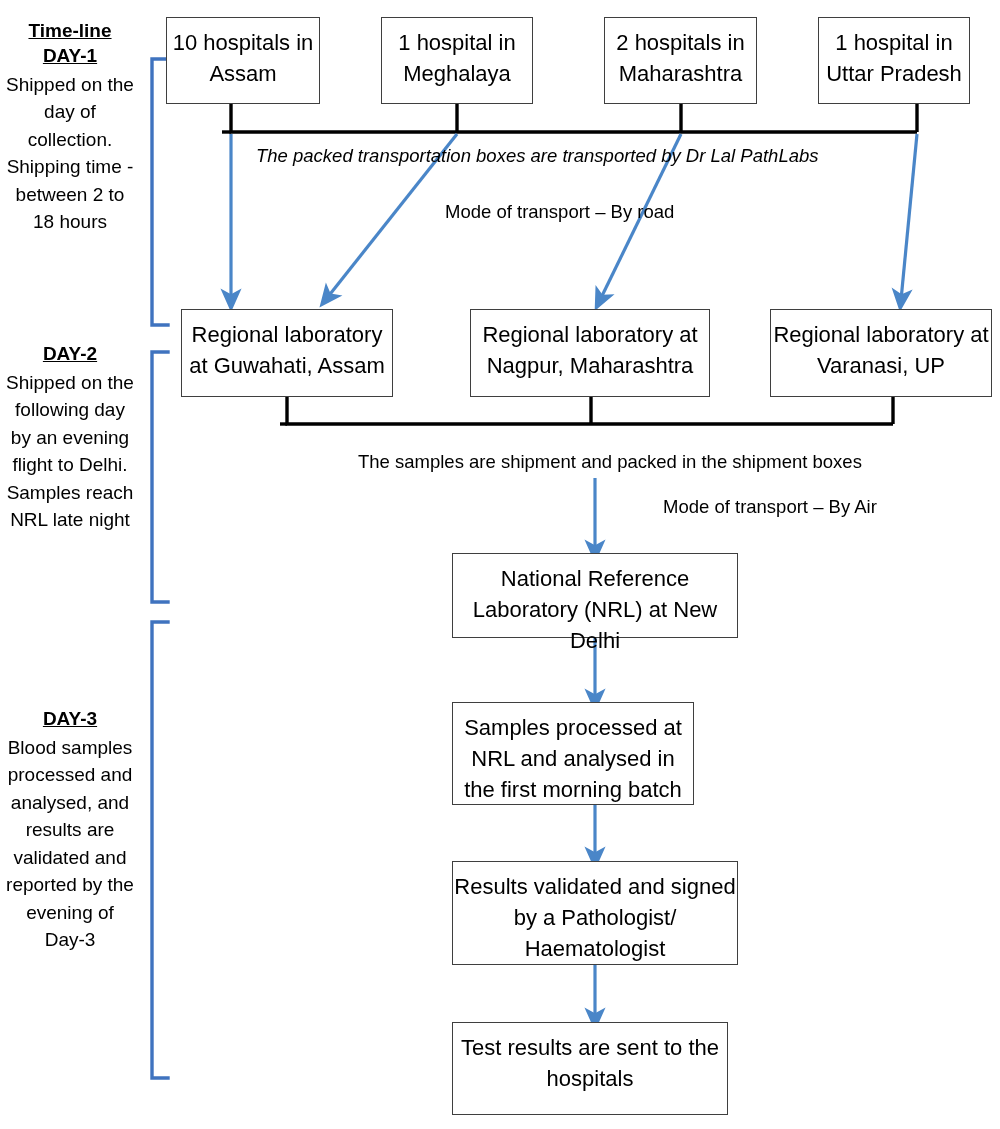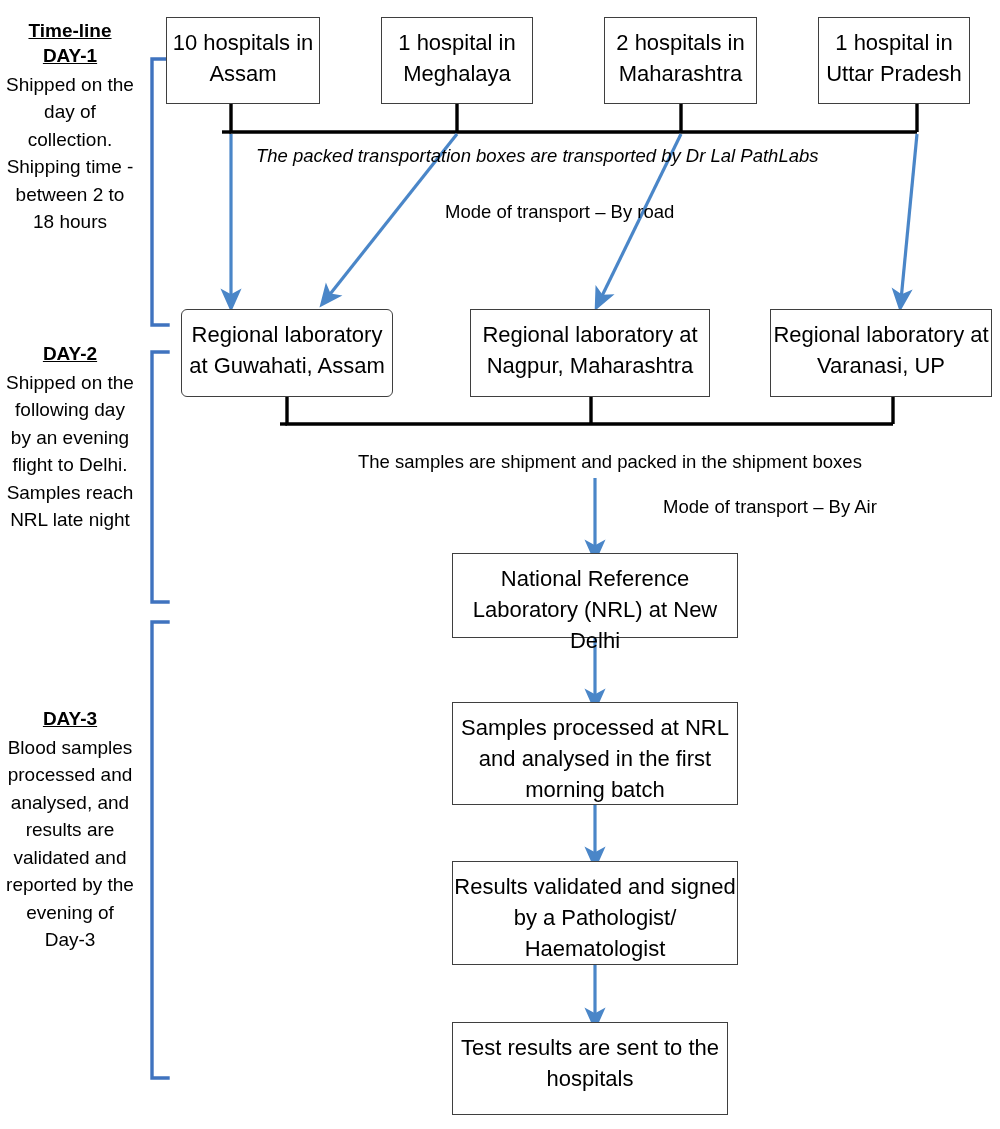--- a/index.html
+++ b/index.html
@@ -168,37 +168,37 @@
   <div class="node" style="left:604px; top:17px; width:153px; height:87px;">
     <span>2 hospitals in Maharashtra</span>
   </div>
   <div class="node" style="left:818px; top:17px; width:152px; height:87px;">
     <span>1 hospital in Uttar Pradesh</span>
   </div>
 
   <div class="flabel" style="left:256px; top:144px;font-style:italic;">The packed transportation boxes are transported by Dr Lal PathLabs</div>
   <div class="flabel" style="left:433px; top:200px;margin-left:12px;">Mode of transport – By road</div>
 
-  <div class="node" style="left:181px; top:309px; width:212px; height:88px;border-radius:6px;">
+  <div class="node" style="left:181px; top:309px; width:212px; height:88px;">
     <span>Regional laboratory at Guwahati, Assam</span>
   </div>
   <div class="node" style="left:470px; top:309px; width:240px; height:88px;">
     <span>Regional laboratory at Nagpur, Maharashtra</span>
   </div>
   <div class="node" style="left:770px; top:309px; width:222px; height:88px;">
     <span>Regional laboratory at Varanasi, UP</span>
   </div>
 
   <div class="flabel" style="left:358px; top:450px;">The samples are shipment and packed in the shipment boxes</div>
   <div class="flabel" style="left:663px; top:495px;">Mode of transport – By Air</div>
 
   <div class="node" style="left:452px; top:553px; width:286px; height:85px;">
     <span>National Reference Laboratory (NRL) at New Delhi</span>
   </div>
-  <div class="node" style="left:452px; top:702px; width:286px; height:103px;">
+  <div class="node" style="left:452px; top:702px; width:242px; height:103px;">
     <span>Samples processed at NRL and analysed in the first morning batch</span>
   </div>
   <div class="node" style="left:452px; top:861px; width:286px; height:104px;">
     <span>Results validated and signed by a Pathologist/ Haematologist</span>
   </div>
   <div class="node" style="left:452px; top:1022px; width:276px; height:93px;">
     <span>Test results are sent to the hospitals</span>
   </div>
 
 </div>

